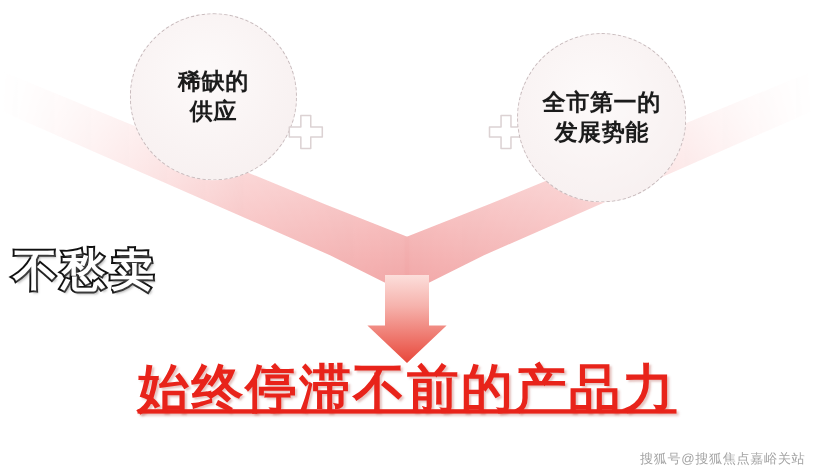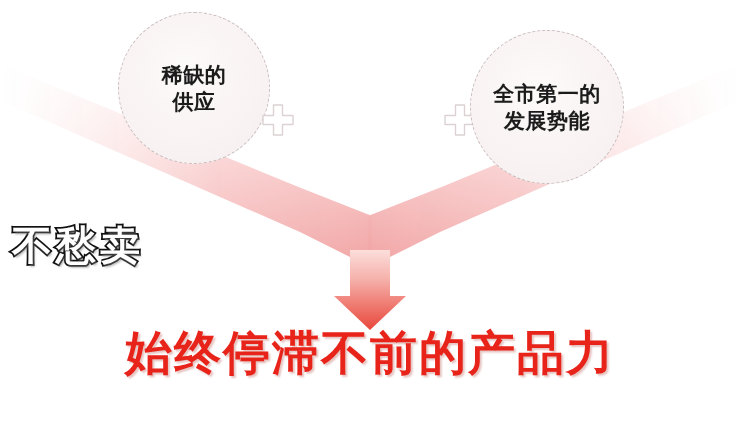--- a/index.html
+++ b/index.html
@@ -81,20 +81,21 @@
     position: absolute;
     left: 0;
     top: 322px;
     width: 740px;
     text-align: center;
     font-size: 47px;
     font-weight: 700;
     letter-spacing: 2px;
     color: #e8231a;
     text-shadow: 2px 2px 2px rgba(170,60,50,0.30);
+    text-decoration: underline;
   }
 
   
   #watermark {
     position: absolute;
     right: 8px;
     bottom: 6px;
     font-size: 12px;
     color: #8f8f8f;
     opacity: 0.82;
@@ -176,14 +177,15 @@
 
   <div class="circle" id="circle-3">
     <span class="ctext">全市第一的
 发展势能</span>
   </div>
 
   <div id="midline">不愁卖</div>
 
   <div id="bottomline">始终停滞不前的产品力</div>
 
+  <div id="watermark">搜狐号@搜狐焦点嘉峪关站</div>
 
 </div>
 
 </body></html>

